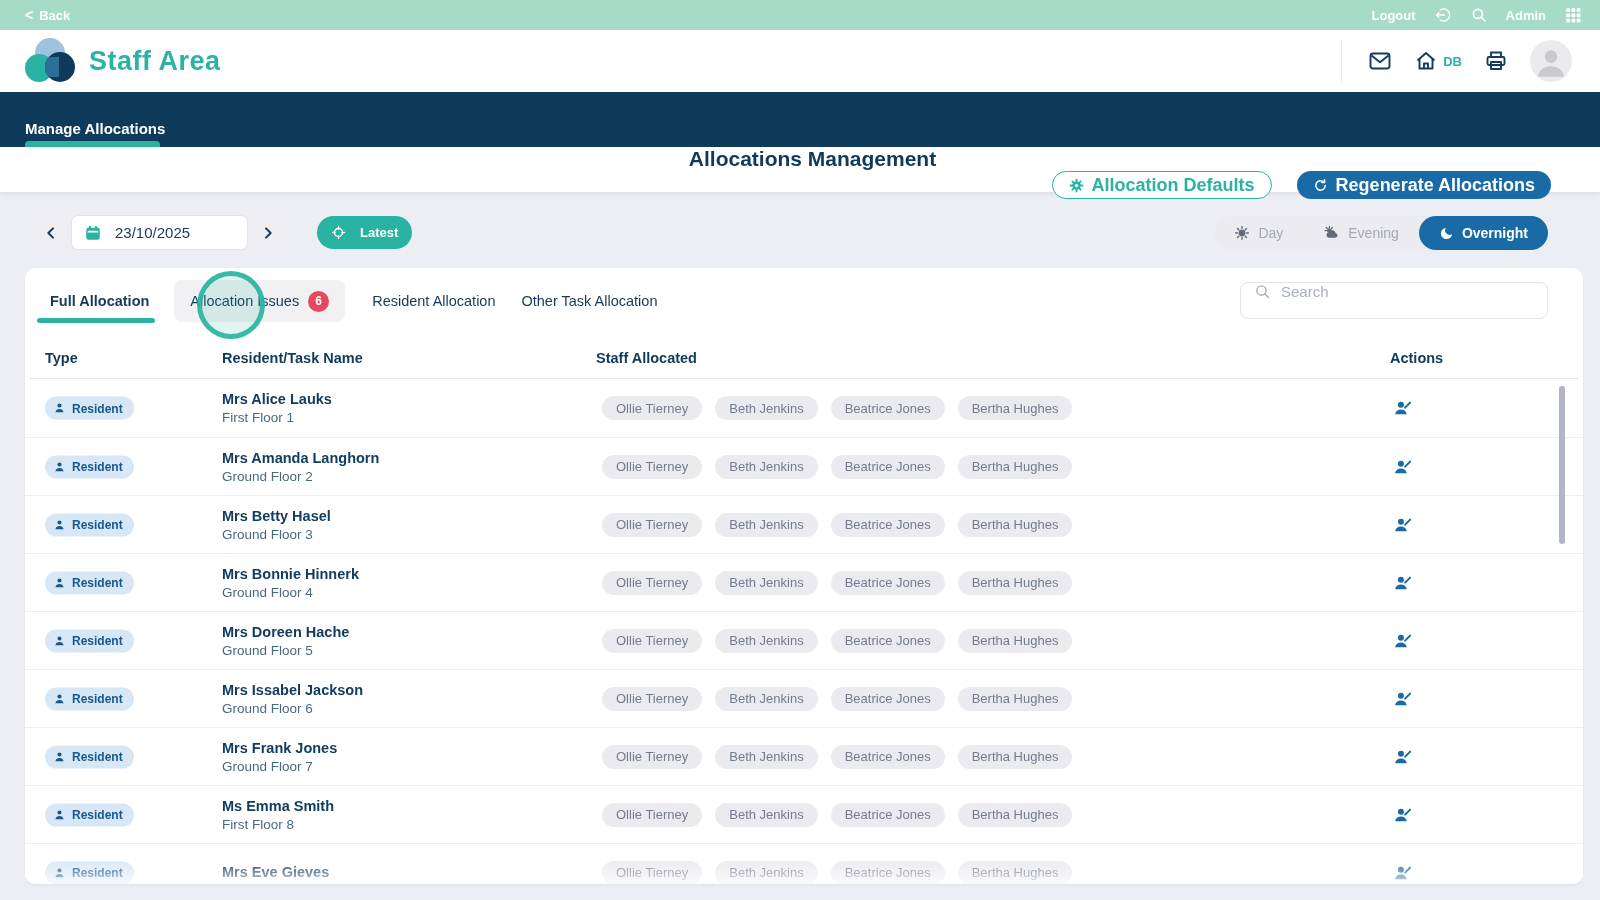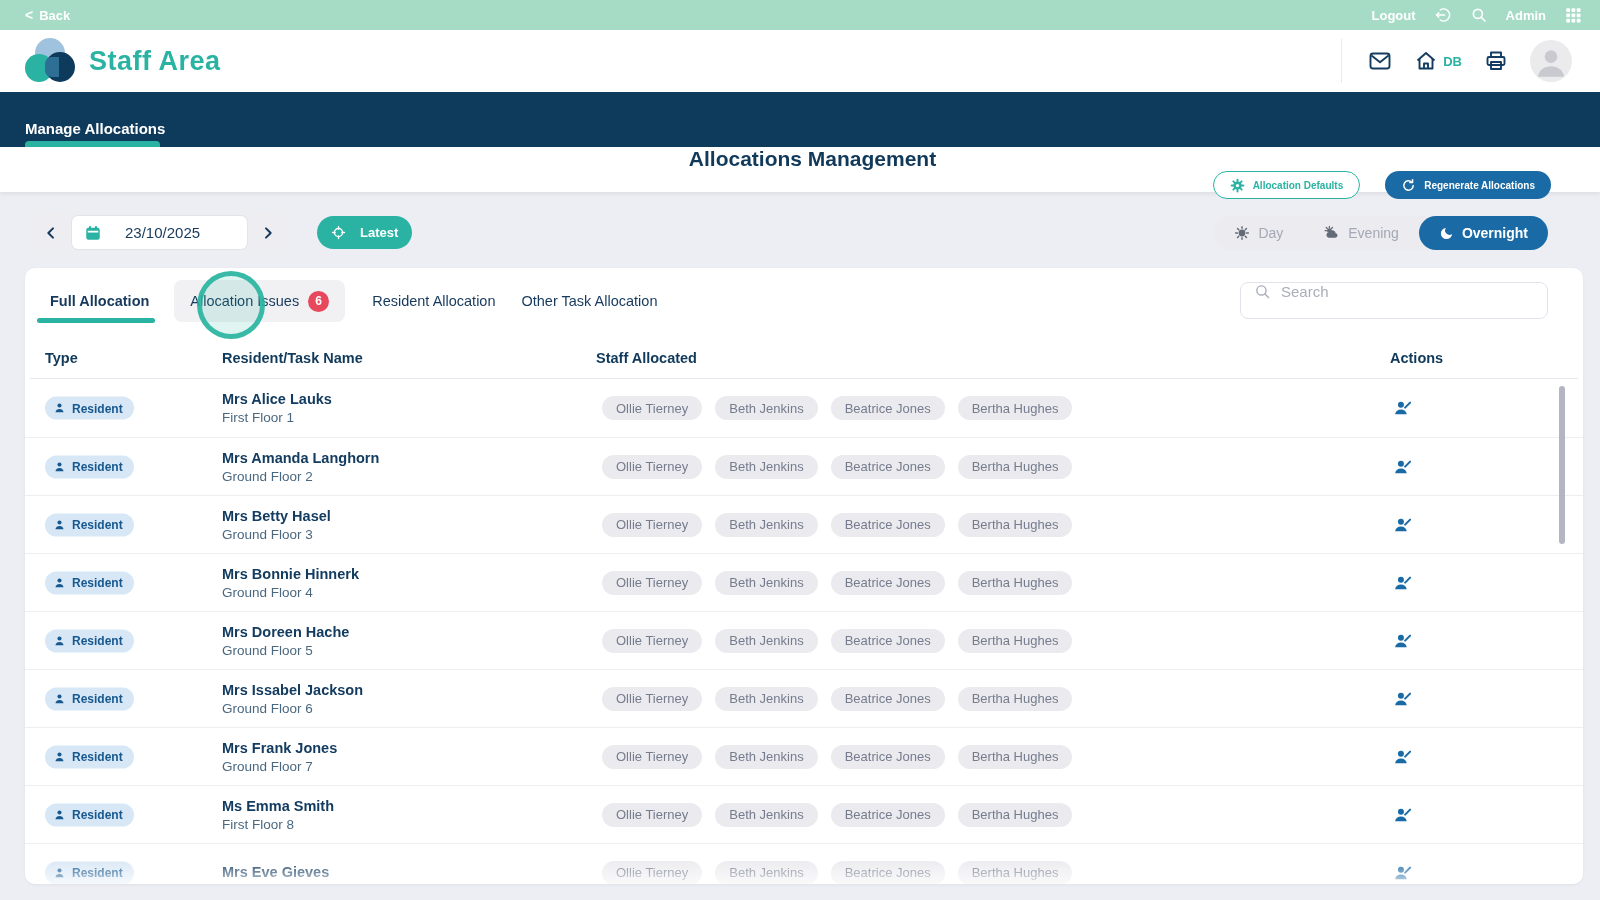--- a/index.html
+++ b/index.html
@@ -54,32 +54,32 @@
     background:#2ab3a3; border-radius:4px 4px 0 0; }
 
   
   .titlebar {
     position:absolute; left:0; top:147px; width:1600px; height:45px; background:#fff;
     display:flex; align-items:center; box-shadow:0 2px 4px rgba(20,40,70,.08);flex-direction:column;
   }
   .page-title { margin-left:25px; font-size:21px; font-weight:bold; color:#10395a; }
   .titlebar .right { margin-left:auto; margin-right:49px; display:flex; align-items:center; gap:25px; }
   .btn { display:flex; align-items:center; gap:8px; height:28px; padding:0 16px;
-    border-radius:15px; font-size:10px; font-weight:bold; cursor:pointer; white-space:nowrap; }
+    border-radius:15px; font-size:18px; font-weight:bold; cursor:pointer; white-space:nowrap; }
   .btn-outline { border:1px solid #2ab3a3; color:#2ab3a3; background:#fff; }
   .btn-solid { background:#1a6aa5; color:#fff; }
 
   
   .date-group {
     position:absolute; left:30px; top:212px; height:41px; background:#ededf2;
     border-radius:9px; display:flex; align-items:center;
   }
   .chev-btn { width:42px; height:41px; display:flex; align-items:center; justify-content:center; cursor:pointer; }
   .date-field { width:175px; height:33px; background:#fff; border-radius:6px;
-    display:flex; align-items:center; gap:23px; padding:16px 12px; cursor:pointer;
+    display:flex; align-items:center; gap:13px; padding:16px 12px; cursor:pointer;
     box-shadow:0 0 0 1px #e3e4ea; }
   .date-text { font-size:15px; color:#16395c; }
   .btn-latest { position:absolute; left:317px; top:216px; height:33px; padding:0 14px;
     background:#2ab3a3; color:#fff; border-radius:17px; display:flex; align-items:center;
     gap:14px; font-size:13px; font-weight:bold; cursor:pointer; }
 
   .shift-toggle {
     position:absolute; top:216px; right:52px; height:34px; background:#ebebf0;
     border-radius:17px; display:flex; align-items:flex-end;
   }

